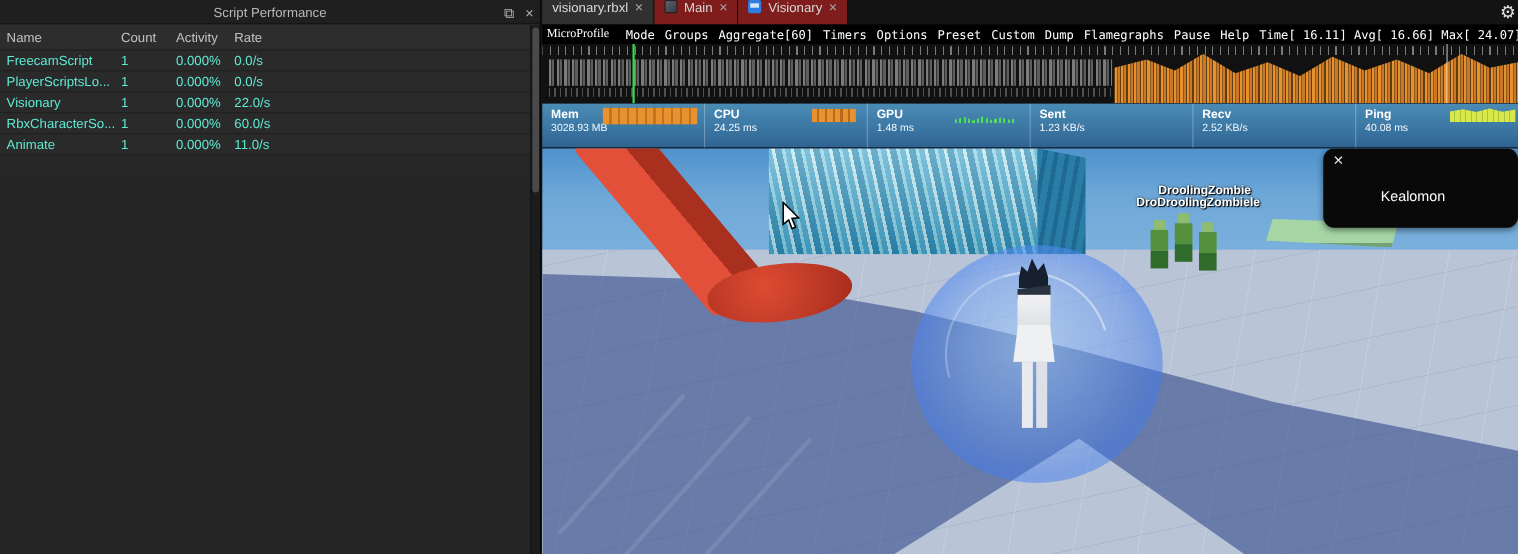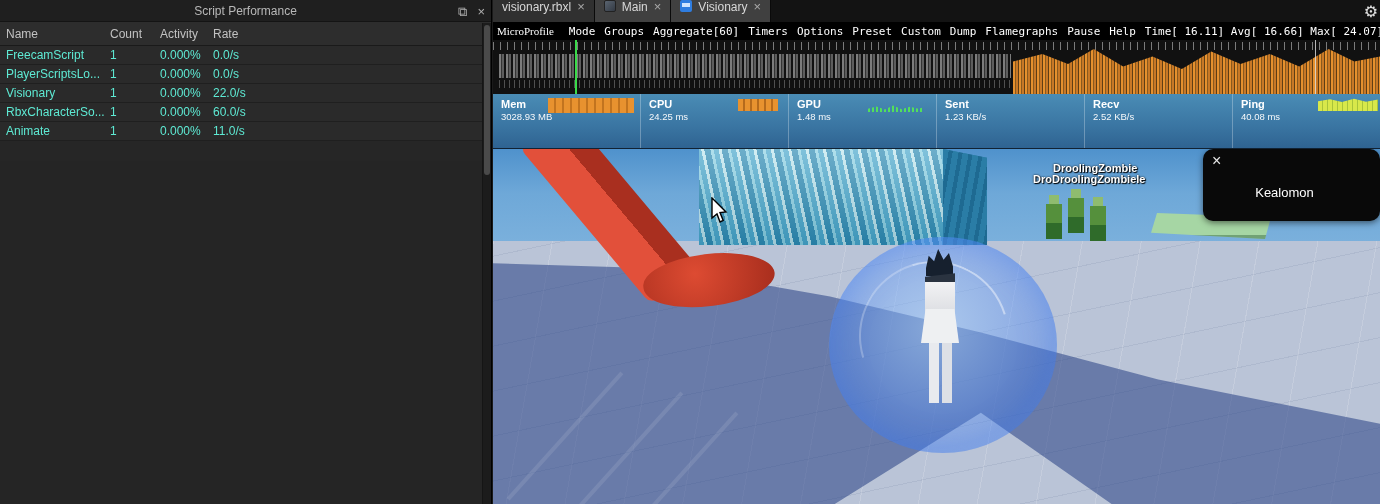--- a/index.html
+++ b/index.html
@@ -21,21 +21,21 @@
   .lp-scrollbar { position:absolute; right:0; top:23px; bottom:0; width:9px; background:#1c1c1c; border-left:1px solid #151515; }
   .lp-scroll-thumb { position:absolute; left:1px; right:1px; top:2px; height:150px; background:#4a4a4a; border-radius:3px; }
 
   
   .right { position:absolute; left:493px; top:0; right:0; bottom:0; }
 
   
   .tabbar { position:relative; height:22px; background:#131313; display:flex; align-items:stretch; }
   .tab { display:flex; align-items:flex-start; gap:6px; padding:0 9px; font-size:12px; color:#d8d8d8; border-right:1px solid #0a0a0a; }
   .tab.active { background:#303030; }
-  .tab.inactive { background:#404040; }
+  .tab.inactive { background:#7f1d1d; }
   .tab .close { color:#a8a8a8; font-size:13px; line-height:1; }
   .tab-icon { width:12px; height:12px; border-radius:2px; display:inline-block; }
   .tab-icon.main { background:linear-gradient(135deg,#5a6470,#333a44); border:1px solid #222; }
   .tab-icon.visionary { background:#2f7de0; position:relative; }
   .tab-icon.visionary::after { content:""; position:absolute; left:2px; top:3px; width:8px; height:4px; background:#cfe4ff; }
   .gear { margin-left:auto; display:flex; align-items:center; padding-right:2px; color:#e0e0e0; font-size:16px; }
 
   
   .mp-menubar { height:18px; background:#000; color:#fff; font-family:"DejaVu Sans Mono", monospace; font-size:11px;
                 display:flex; align-items:center; gap:9px; padding:0 4px; white-space:nowrap; overflow:hidden; }
@@ -50,21 +50,21 @@
     background:repeating-linear-gradient(90deg,#8f8f8f 0 2px,#3a3a3a 2px 3px,#6b6b6b 3px 5px,transparent 5px 7px); }
   .tl-gray2 { position:absolute; left:6px; width:512px; top:40px; height:8px; opacity:.5;
     background:repeating-linear-gradient(90deg,#8f8f8f 0 1px,transparent 1px 5px); }
   .tl-orange { position:absolute; left:520px; right:0; top:4px; bottom:0;
     background:repeating-linear-gradient(90deg,#e6912e 0 2px,#8a5a1e 2px 3px,#c87826 3px 5px,#5f3e14 5px 6px);
     clip-path:polygon(0 35%,8% 20%,15% 40%,22% 10%,30% 45%,38% 25%,46% 50%,54% 15%,62% 40%,70% 20%,78% 45%,86% 10%,93% 35%,100% 25%,100% 100%,0 100%); }
   .tl-greenline { position:absolute; left:82px; top:0; bottom:0; width:2px; background:#3adb4a; }
   .tl-whiteline { position:absolute; right:64px; top:0; bottom:0; width:1px; background:rgba(255,255,255,.7); }
 
   
-  .mp-stats { height:55px; display:flex; background:linear-gradient(180deg,#4a8cb5 0%,#3a75a2 60%,#2f6391 100%); border-bottom:1px solid #123; }
+  .mp-stats { height:41px; display:flex; background:linear-gradient(180deg,#4a8cb5 0%,#3a75a2 60%,#2f6391 100%); border-bottom:1px solid #123; }
   .stat-cell { flex:1; position:relative; padding:4px 0 0 8px; color:#fff; border-left:1px solid rgba(255,255,255,.28); overflow:hidden; }
   .stat-cell:first-child { border-left:none; }
   .stat-label { font-size:11px; font-weight:bold; }
   .stat-value { font-size:9.5px; margin-top:1px; opacity:.95; }
   .spark { position:absolute; }
   .spark.mem { right:6px; top:4px; width:86px; height:15px;
     background:repeating-linear-gradient(90deg,#e8922f 0 6px,#c2741f 6px 8px); }
   .spark.cpu { right:10px; top:5px; width:40px; height:12px;
     background:repeating-linear-gradient(90deg,#e8922f 0 5px,#b56a1c 5px 7px); }
   .spark.gpu { right:12px; top:10px; width:56px; height:8px;
@@ -95,21 +95,21 @@
   .water { position:absolute; left:206px; top:0; width:288px; height:96px; }
   .water-front { position:absolute; left:0; top:0; width:244px; height:96px;
     background:repeating-linear-gradient(78deg,#4aa8cc 0 5px,#bfe6ee 5px 8px,#2f8cb4 8px 14px,#8ed2e4 14px 17px); }
   .water-front::after { content:""; position:absolute; inset:0;
     background:linear-gradient(180deg,rgba(255,255,255,.30),rgba(0,60,90,.18)); }
   .water-side { position:absolute; left:244px; top:0; width:44px; height:96px; background:#2a7da6;
     clip-path:polygon(0 0,100% 9%,100% 100%,0 100%);
     background-image:repeating-linear-gradient(100deg,#2a7da6 0 6px,#1e6a92 6px 10px); }
 
   
-  .zombies { position:absolute; left:552px; top:38px; width:92px; height:72px; }
+  .zombies { position:absolute; left:552px; top:57px; width:92px; height:72px; }
   .zombie { position:absolute; width:18px; height:48px; }
   .z-head { position:absolute; left:4px; top:0; width:10px; height:9px; background:#8fbc6f; }
   .z-torso { position:absolute; left:1px; top:9px; width:16px; height:19px; background:#55903c; }
   .z-legs { position:absolute; left:1px; top:28px; width:16px; height:16px; background:#2f6b2a; }
   .zombie-label { position:absolute; color:#fff; font-size:11px; font-weight:bold; white-space:nowrap;
     text-shadow:0 0 2px #000, 1px 1px 1px #000; }
   .platform { position:absolute; left:658px; top:64px; width:120px; height:26px; background:#a6d6a4;
     clip-path:polygon(5% 0,100% 16%,95% 100%,0 76%); box-shadow:inset 0 -4px 0 rgba(60,110,70,.5); }
 
   

